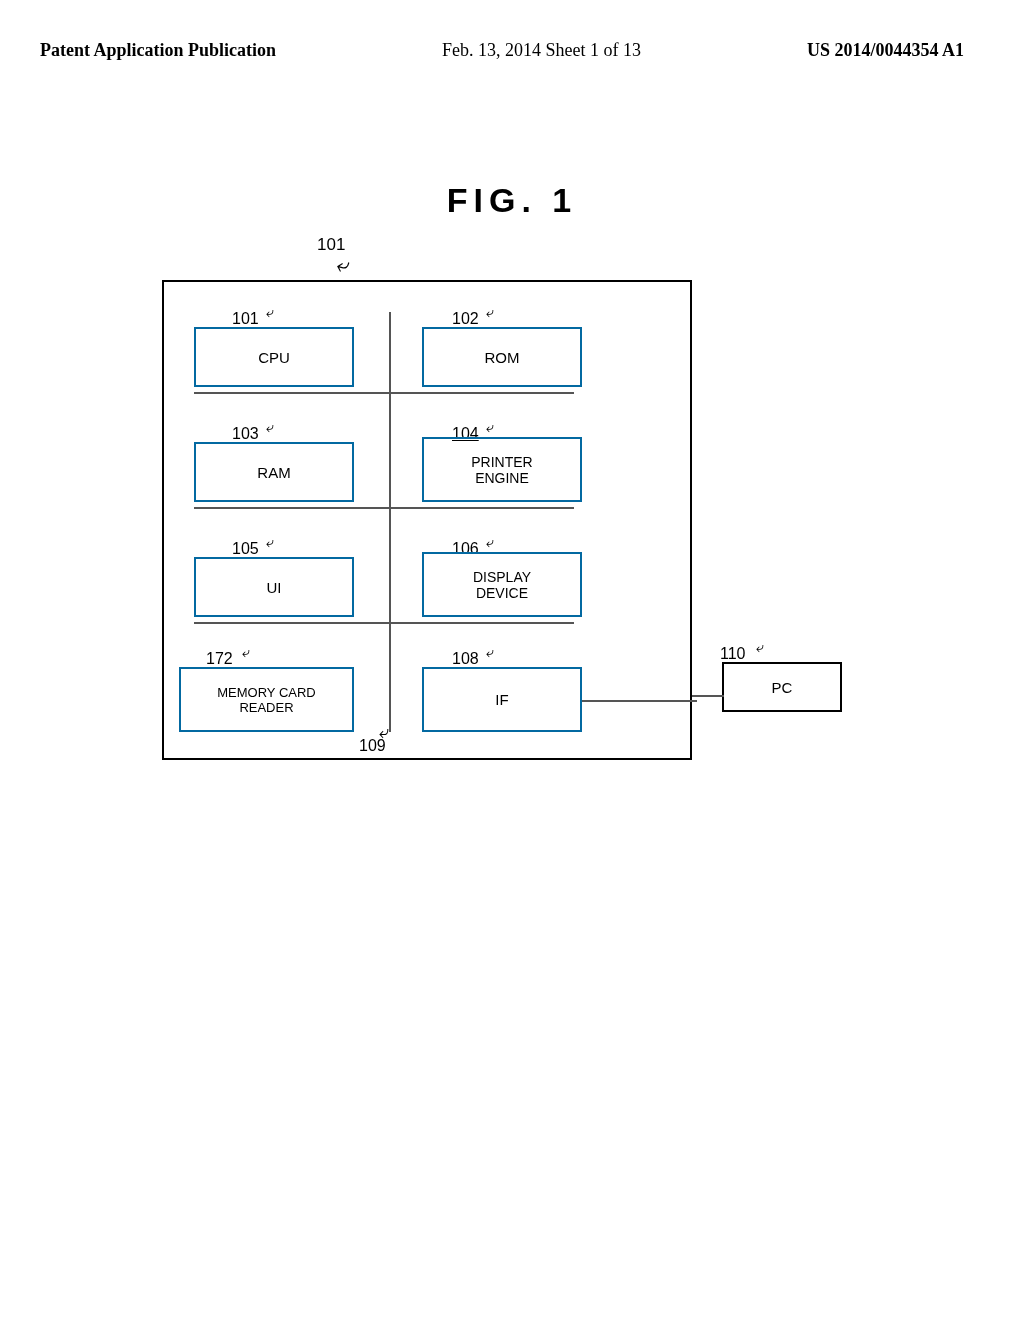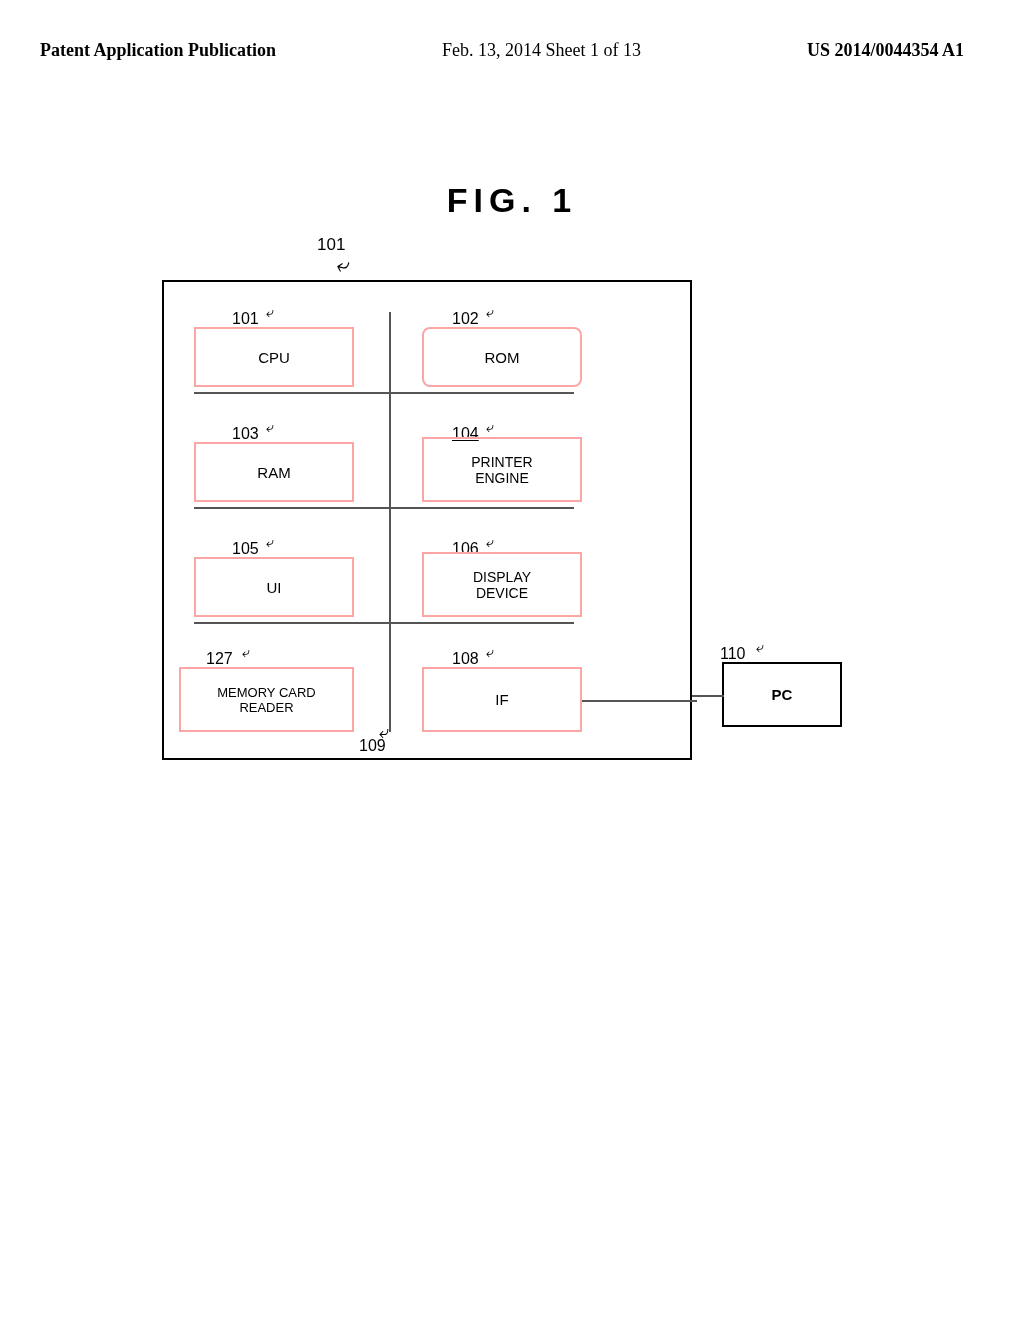--- a/index.html
+++ b/index.html
@@ -41,21 +41,21 @@
     .outer-box {
       border: 2px solid #000;
       width: 530px;
       height: 480px;
       position: relative;
       margin-left: 0;
     }
 
     
     .component-box {
-      border: 2px solid #fca5a5;
+      border: 2px solid #0369a1;
       position: absolute;
       display: flex;
       align-items: center;
       justify-content: center;
       text-align: center;
       font-size: 15px;
       font-family: Arial, sans-serif;
       font-weight: normal;
     }
 
@@ -115,21 +115,21 @@
     <div class="bus-h" style="top:340px; left:30px; width:380px;"></div>
 
     <div class="ref-label" style="top:28px; left:68px;">101</div>
     <div style="position:absolute; top:22px; left:102px; font-size:14px; font-family:Arial,sans-serif;">⤶</div>
 
     <div class="component-box" style="top:45px; left:30px; width:160px; height:60px;">CPU</div>
 
     <div class="ref-label" style="top:28px; left:288px;">102</div>
     <div style="position:absolute; top:22px; left:322px; font-size:14px; font-family:Arial,sans-serif;">⤶</div>
 
-    <div class="component-box" style="top:45px; left:258px; width:160px; height:60px;border-radius:8px;">ROM</div>
+    <div class="component-box" style="top:45px; left:258px; width:160px; height:60px;">ROM</div>
 
     <div class="ref-label" style="top:143px; left:68px;">103</div>
     <div style="position:absolute; top:137px; left:102px; font-size:14px; font-family:Arial,sans-serif;">⤶</div>
 
     <div class="component-box" style="top:160px; left:30px; width:160px; height:60px;">RAM</div>
 
     <div class="ref-label" style="top:143px; left:288px;text-decoration:underline;">104</div>
     <div style="position:absolute; top:137px; left:322px; font-size:14px; font-family:Arial,sans-serif;">⤶</div>
 
     <div class="component-box" style="top:155px; left:258px; width:160px; height:65px; font-size:14px;">PRINTER<br>ENGINE</div>
@@ -137,37 +137,37 @@
     <div class="ref-label" style="top:258px; left:68px;">105</div>
     <div style="position:absolute; top:252px; left:102px; font-size:14px; font-family:Arial,sans-serif;">⤶</div>
 
     <div class="component-box" style="top:275px; left:30px; width:160px; height:60px;">UI</div>
 
     <div class="ref-label" style="top:258px; left:288px;">106</div>
     <div style="position:absolute; top:252px; left:322px; font-size:14px; font-family:Arial,sans-serif;">⤶</div>
 
     <div class="component-box" style="top:270px; left:258px; width:160px; height:65px; font-size:14px;">DISPLAY<br>DEVICE</div>
 
-    <div class="ref-label" style="top:368px; left:42px;">127</div>
+    <div class="ref-label" style="top:368px; left:42px;">172</div>
     <div style="position:absolute; top:362px; left:78px; font-size:14px; font-family:Arial,sans-serif;">⤶</div>
 
     <div class="component-box" style="top:385px; left:15px; width:175px; height:65px; font-size:13px;">MEMORY CARD<br>READER</div>
 
     <div class="ref-label" style="top:368px; left:288px;">108</div>
     <div style="position:absolute; top:362px; left:322px; font-size:14px; font-family:Arial,sans-serif;">⤶</div>
 
     <div class="component-box" style="top:385px; left:258px; width:160px; height:65px;">IF</div>
 
     <div class="ref-label" style="top:455px; left:195px;">109</div>
     <div style="position:absolute; top:440px; left:215px; font-size:18px; font-family:Arial,sans-serif; transform: scaleX(-1);">⤷</div>
 
     <div class="bus-h" style="top:418px; left:418px; width:115px;"></div>
 
   </div>
 
   <div class="ref-label" style="top:365px; left:558px;">110</div>
   <div style="position:absolute; top:359px; left:594px; font-size:14px; font-family:Arial,sans-serif;">⤶</div>
 
-  <div class="pc-box" style="position:absolute; top:382px; left:560px; width:120px; height:65px;font-weight:bold;">PC</div>
+  <div class="pc-box" style="position:absolute; top:382px; left:560px; width:120px; height:50px;">PC</div>
 
   <div class="bus-h" style="position:absolute; top:415px; left:530px; width:32px; background:#555; height:2px;"></div>
 
 </div>
 
 </body></html>

